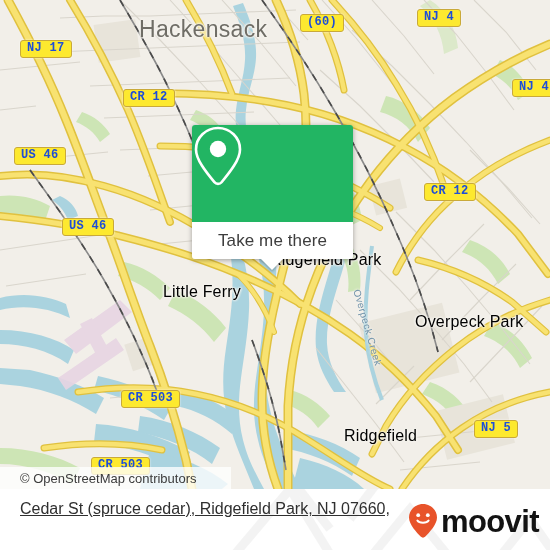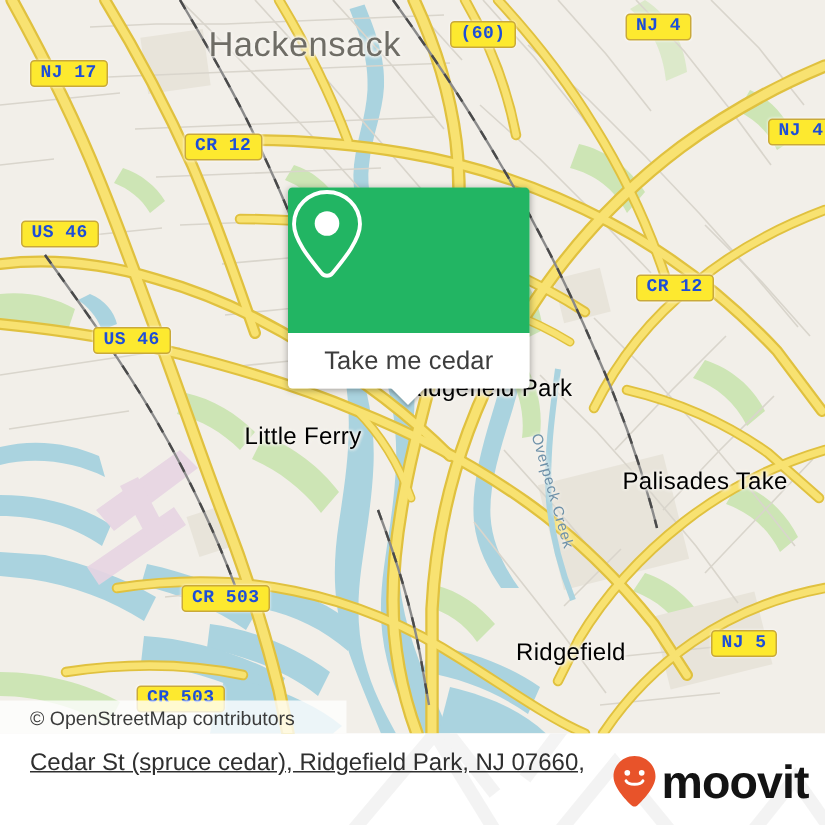--- a/index.html
+++ b/index.html
@@ -319,21 +319,21 @@
 
     <div class="maplabel city-md" style="left:163px; top:283px; width:54px;">
       <span>Little Ferry</span>
     </div>
 
     <div class="maplabel city-md" style="left:270px; top:251px; width:90px;">
       <span>Ridgefield Park</span>
     </div>
 
     <div class="maplabel city-md" style="left:415px; top:313px; width:80px;">
-      <span>Palisades Take</span>
+      <span>Overpeck Park</span>
     </div>
 
     <div class="maplabel city-md" style="left:344px; top:427px;">Ridgefield</div>
 
     <div class="maplabel creek" style="left:362px; top:288px; transform:rotate(74deg); transform-origin:left top;">Overpeck Creek</div>
 
     <div class="shield" style="left:20px;  top:40px;">NJ 17</div>
     <div class="shield" style="left:123px; top:89px;">CR 12</div>
     <div class="shield" style="left:300px; top:14px;">(60)</div>
     <div class="shield" style="left:417px; top:9px;">NJ 4</div>
@@ -350,21 +350,21 @@
     </div>
 
     <div class="popup">
       <div class="popup-head">
         <svg width="52" height="62" viewBox="0 0 52 62">
           <path d="M26,3 C13.8,3 4,12.6 4,24.4 C4,34.6 14,47 22.4,57.2 C24.2,59.4 27.8,59.4 29.6,57.2 C38,47 48,34.6 48,24.4 C48,12.6 38.2,3 26,3 Z" fill="none" stroke="#ffffff" stroke-width="2.6"></path>
           <circle cx="26" cy="24" r="8.2" fill="#ffffff"></circle>
         </svg>
       </div>
       <div class="popup-body">
-        <span>Take me cedar</span>
+        <span>Take me there</span>
       </div>
       <div class="popup-tail"></div>
     </div>
 
   </div>
 
   <div class="footer">
 
     <svg class="footer-wm" viewBox="0 0 380 160">
       <g stroke="#e9e9e9" stroke-width="9" fill="none">

